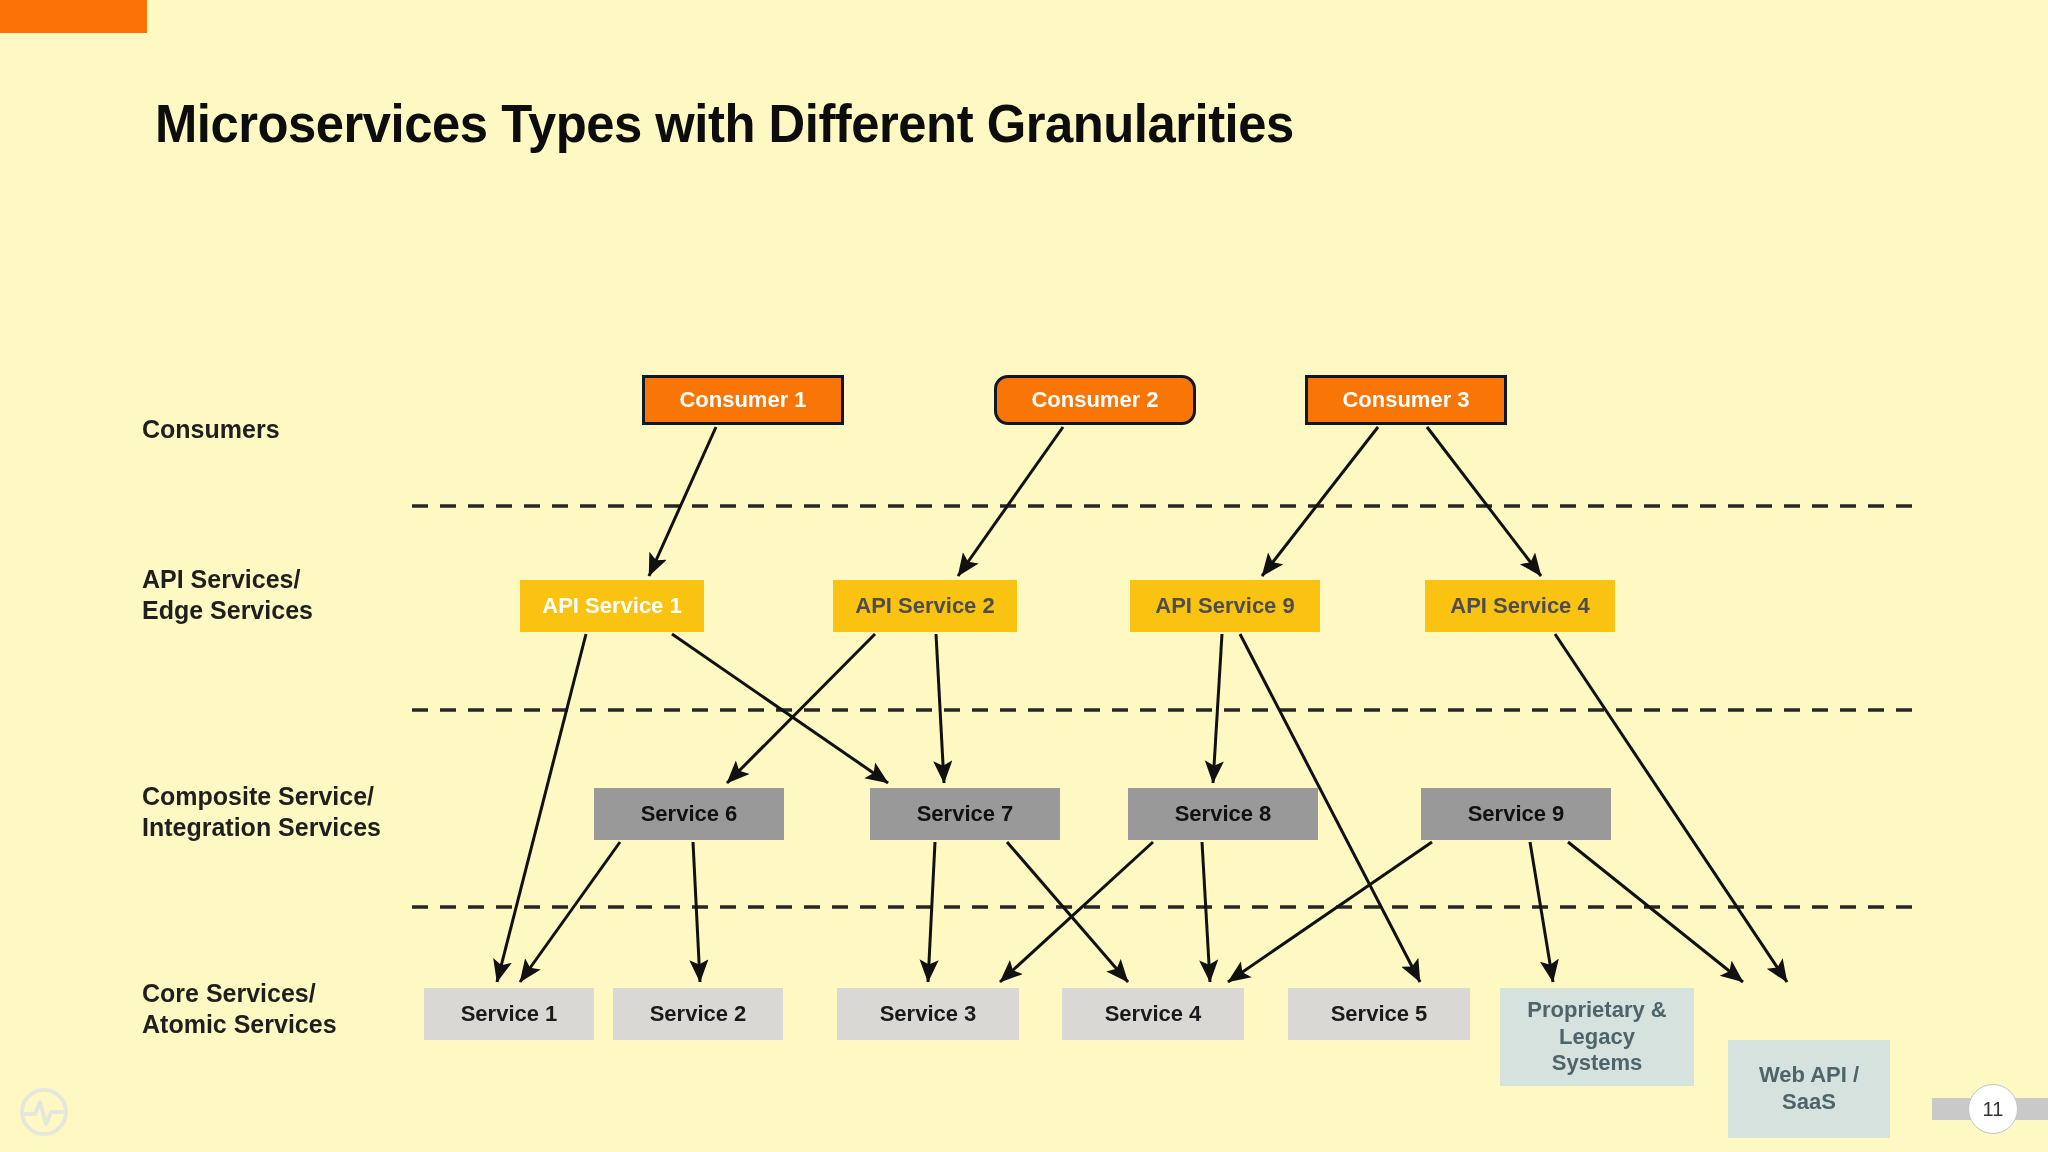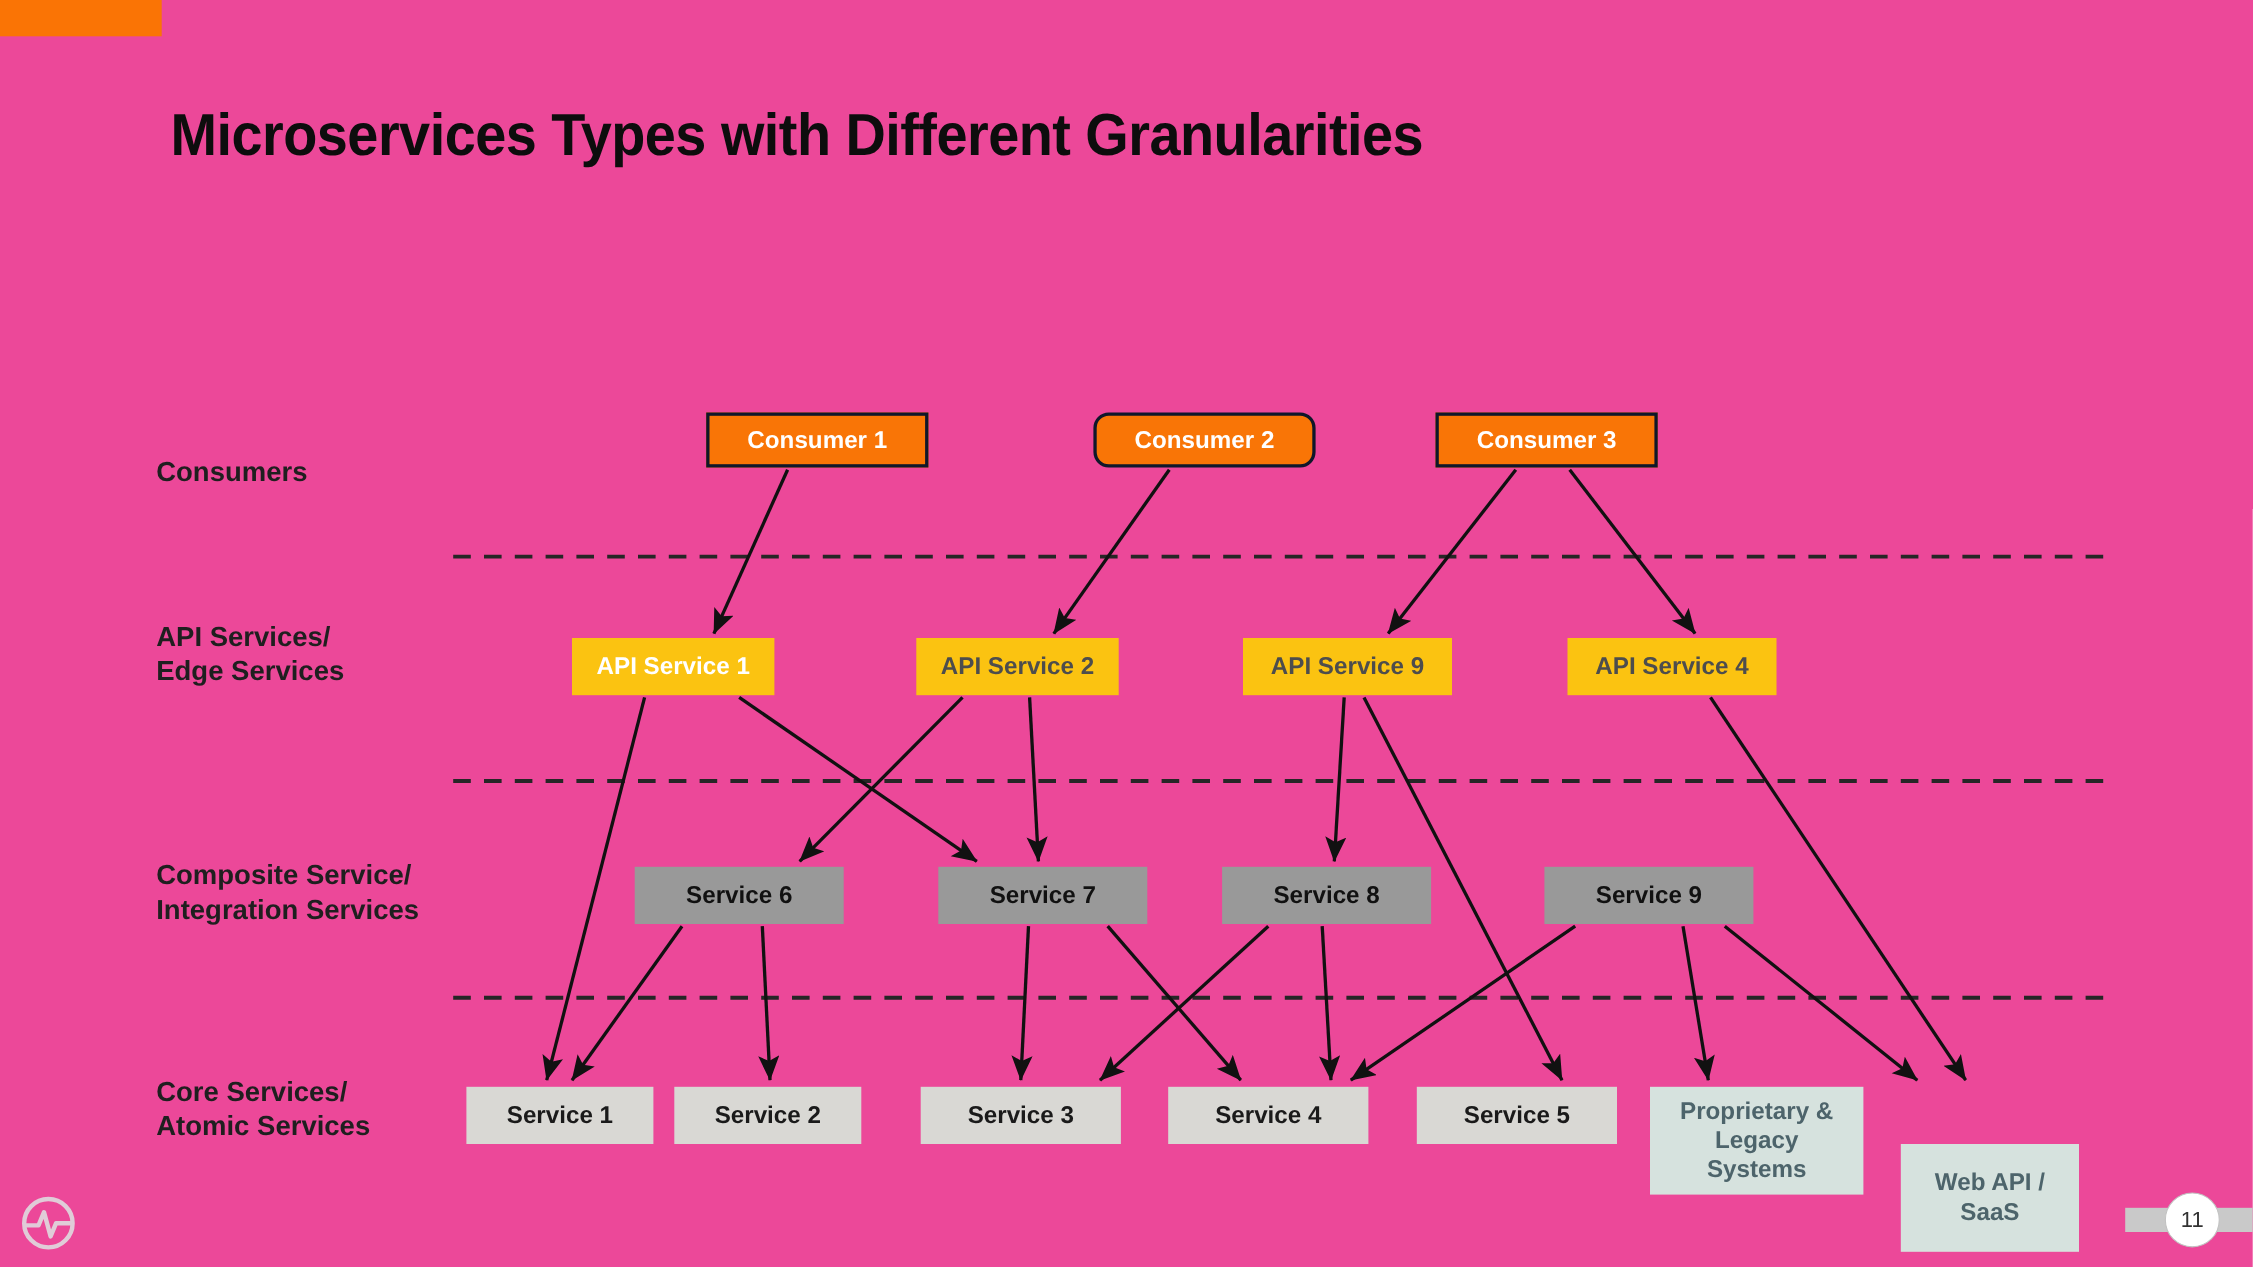--- a/index.html
+++ b/index.html
@@ -12,21 +12,21 @@
     height: 1152px;
     background: #ffffff;
     font-family: "Liberation Sans", sans-serif;
     overflow: hidden;
     position: relative;
   }
   #slide {
     position: relative;
     width: 2048px;
     height: 1152px;
-    background: #ec4899;
+    background: #fef9c3;
   }
 
   
   .accent-bar {
     position: absolute;
     left: 0;
     top: 0;
     width: 147px;
     height: 33px;
     background: #fa7405;
@@ -92,20 +92,21 @@
   .node.api-service {
     background: #fbc311;
     color: #4d4d4d;
     font-size: 22px;
   }
   .node.api-service.first { color: #ffffff; }
   .node.composite {
     background: #999999;
     color: #111111;
     font-size: 22px;
+    margin-left: 17px;
   }
   .node.core {
     background: #d9d8d4;
     color: #1a1a1a;
     font-size: 22px;
   }
   .node.external {
     background: #d6e2de;
     color: #4d646b;
     font-size: 22px;

